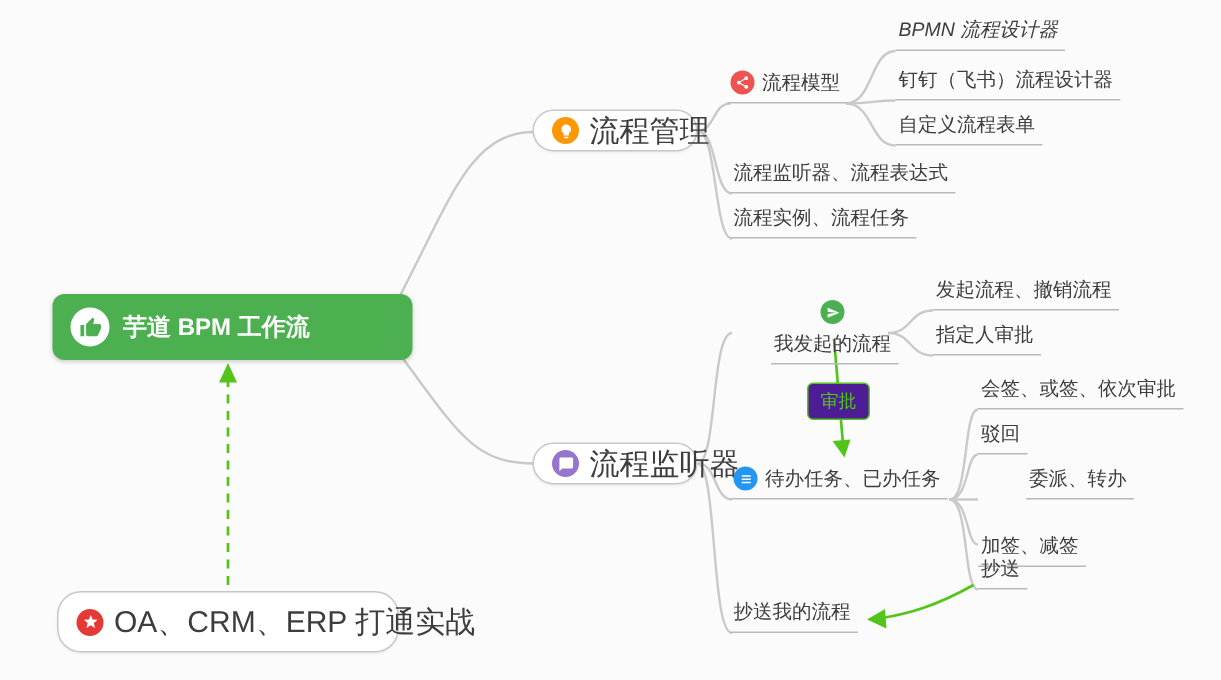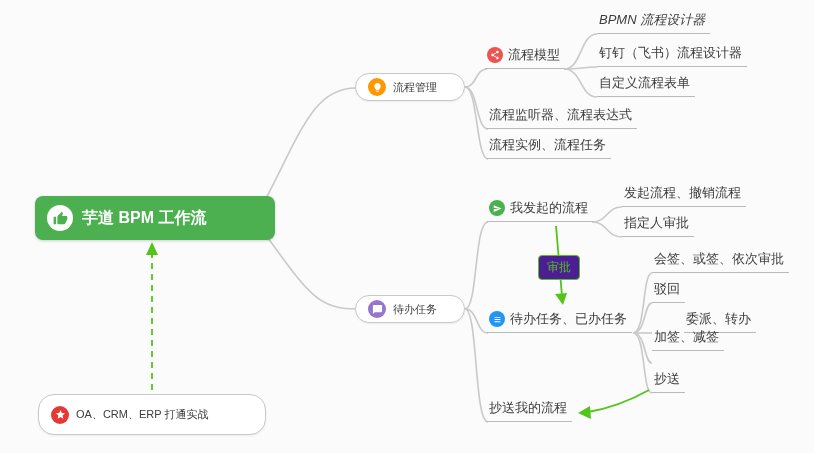--- a/index.html
+++ b/index.html
@@ -15,21 +15,21 @@
   .conn{fill:none;stroke:var(--line);stroke-width:1.6;}
   .rel{fill:none;stroke:var(--accent);stroke-width:1.8;}
   .rel-dash{stroke-dasharray:6 5;}
   .rel-fill{fill:var(--accent);stroke:none;}
 
   .node{position:absolute;z-index:1;display:flex;align-items:center;white-space:nowrap;cursor:default;}
   .root-node{left:35px;top:196px;width:240px;height:44px;background:var(--rootBg);
     border-radius:8px;color:#fff;font-size:16px;font-weight:700;padding:0 12px;gap:9px;
     box-shadow:0 1px 3px rgba(0,0,0,.18);}
   .box-node{background:#fff;border:1px solid var(--nodeBorder);border-radius:14px;
-    font-size:11px;color:var(--text);padding:0 12px;gap:7px;box-shadow:0 1px 2px rgba(0,0,0,.06);}
+    font-size:20px;color:var(--text);padding:0 12px;gap:7px;box-shadow:0 1px 2px rgba(0,0,0,.06);}
   .branch1{left:355px;top:73px;width:110px;height:28px;}
   .branch2{left:355px;top:295px;width:110px;height:28px;}
   .practice{left:38px;top:394px;width:228px;height:41px;border-radius:16px;}
 
   .leaf{position:absolute;z-index:1;display:flex;align-items:center;gap:5px;white-space:nowrap;
     font-size:13px;color:var(--text);line-height:16px;padding:0 5px 5px 2px;
     border-bottom:1.5px solid var(--underline);cursor:default;}
 
   .cicon{border-radius:50%;display:inline-flex;align-items:center;justify-content:center;flex:none;}
   .cicon.sz26{width:26px;height:26px;background:#fff;}
@@ -117,24 +117,24 @@
   <div class="leaf" style="left:487px;top:137px;">
     <span>流程实例、流程任务</span>
   </div>
 
   <div class="node box-node branch2">
     <span class="cicon sz18 bg-purple">
       <svg width="11" height="11" viewBox="0 0 24 24" fill="#fff">
           <path d="M20 2H4c-1.1 0-2 .9-2 2v18l4-4h14c1.1 0 2-.9 2-2V4c0-1.1-.9-2-2-2z"></path>
         </svg>
     </span>
-    <span>待办任务</span>
+    <span>流程监听器</span>
   </div>
 
-  <div class="leaf" style="left:487px;top:200px;">
+  <div class="leaf" style="left:514px;top:200px;flex-direction:column;">
     <span class="cicon sz16 bg-green">
       <svg width="9" height="9" viewBox="0 0 24 24" fill="#fff">
           <path d="M2.01 21L23 12 2.01 3 2 10l15 2-15 2z"></path>
         </svg>
     </span>
     <span>我发起的流程</span>
   </div>
   <div class="leaf" style="left:622px;top:185px;">
     <span>发起流程、撤销流程</span>
   </div>
@@ -154,21 +154,21 @@
   </div>
   <div class="leaf" style="left:652px;top:251px;">
     <span>会签、或签、依次审批</span>
   </div>
   <div class="leaf" style="left:652px;top:281px;">
     <span>驳回</span>
   </div>
   <div class="leaf" style="left:652px;top:311px;margin-left:32px;">
     <span>委派、转办</span>
   </div>
-  <div class="leaf" style="left:652px;top:329px;justify-content:flex-end;">
+  <div class="leaf" style="left:652px;top:356px;justify-content:flex-end;">
     <span>加签、减签</span>
   </div>
   <div class="leaf" style="left:652px;top:371px;">
     <span>抄送</span>
   </div>
   <div class="leaf" style="left:487px;top:400px;">
     <span>抄送我的流程</span>
   </div>
 
   <div class="node box-node practice">

